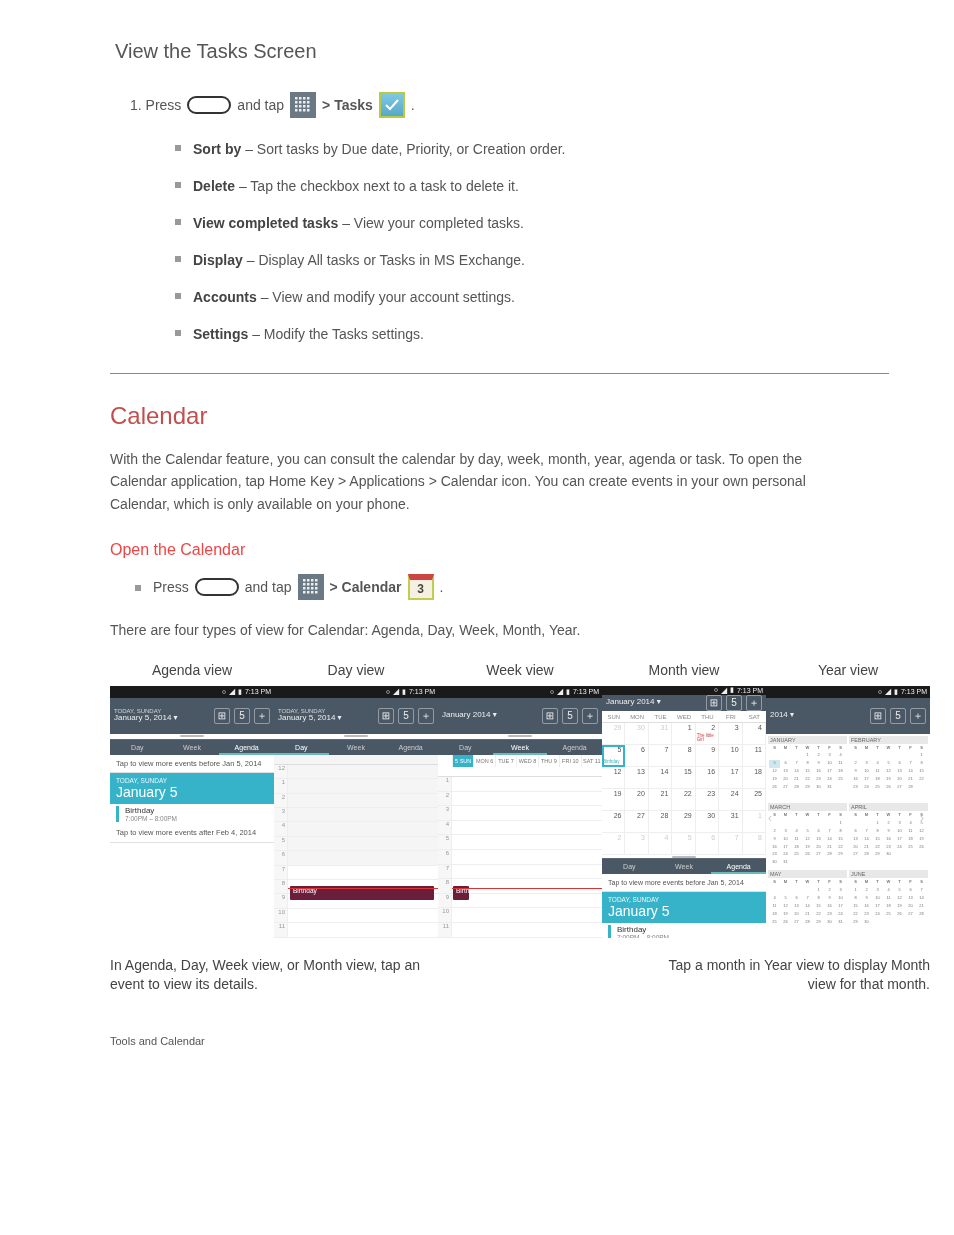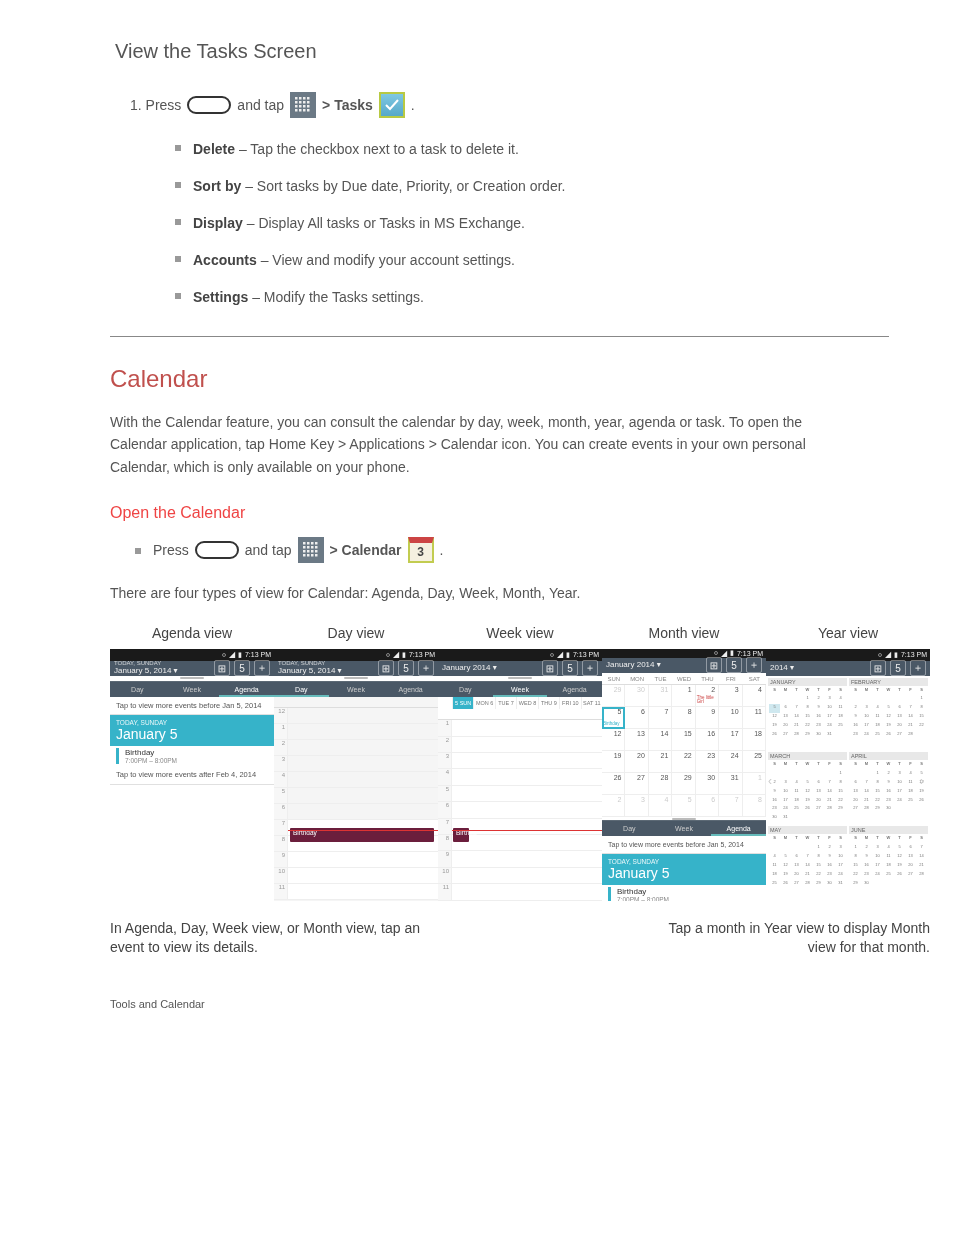--- a/index.html
+++ b/index.html
@@ -169,21 +169,21 @@
     display: flex;
     justify-content: flex-end;
     align-items: center;
     padding: 0 3px;
     gap: 3px;
     font-size: 7px;
   }
   .statusbar .dot { width:4px; height:4px; border:1px solid #888; border-radius:50%; }
   .statusbar .sig { font-size:8px; }
   .titlebar {
-    height: 15px;
+    height: 36px;
     background: #4a5866;
     color: #eee;
     display: flex;
     align-items: center;
     padding: 0 4px;
     gap: 4px;
   }
   .titlebar .ttl {
     flex: 1;
     font-size: 8px;
@@ -403,22 +403,23 @@
     <span><b>&gt; Tasks</b></span>
     <span class="tasks-icon">
       <svg width="16" height="16" viewBox="0 0 16 16">
           <polyline points="2,8 6,12 14,3" fill="none" stroke="#fff" stroke-width="2"></polyline>
         </svg>
     </span>
     <span>.</span>
   </div>
 
   <ul class="tasks-menu">
+    <li><b>Sort by</b> <span>– Sort tasks by Due date, Priority, or Creation order.</span></li>
     <li><b>Delete</b> <span>– Tap the checkbox next to a task to delete it.</span></li>
-    <li><b>Sort by</b> <span>– Sort tasks by Due date, Priority, or Creation order.</span></li>
+    <li><b>View completed tasks</b> <span>– View your completed tasks.</span></li>
     <li><b>Display</b> <span>– Display All tasks or Tasks in MS Exchange.</span></li>
     <li><b>Accounts</b> <span>– View and modify your account settings.</span></li>
     <li><b>Settings</b> <span>– Modify the Tasks settings.</span></li>
   </ul>
 
   <hr class="sep">
 
   <h2>Calendar</h2>
   <p class="calendar-intro">With the Calendar feature, you can consult the calendar by day, week, month, year, agenda or task. To open the Calendar application, tap Home Key &gt; Applications &gt; Calendar icon. You can create events in your own personal Calendar, which is only available on your phone.</p>
 

